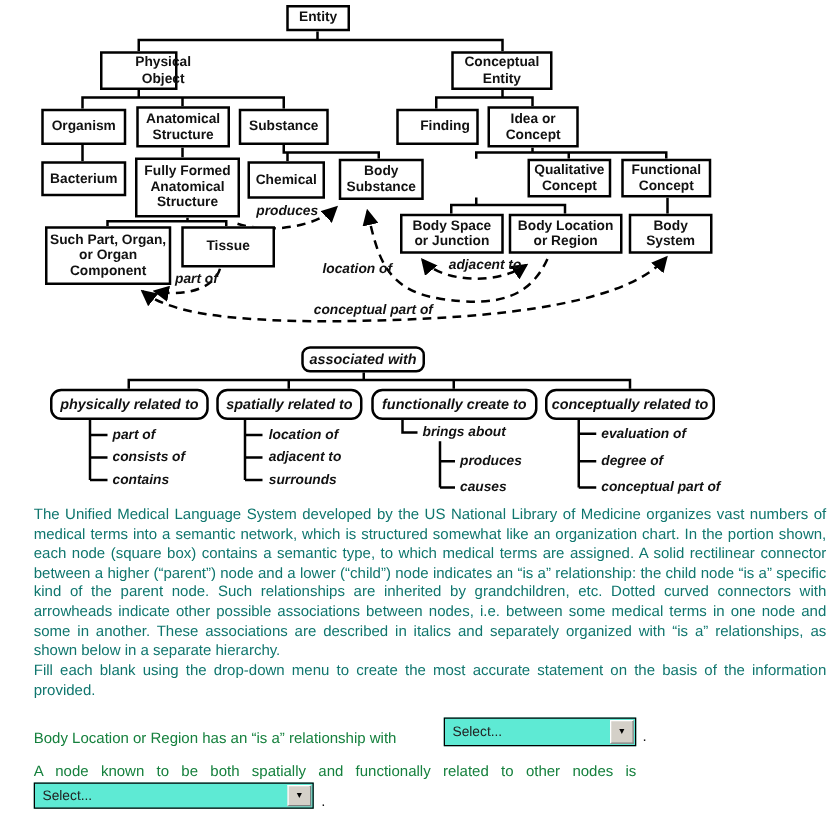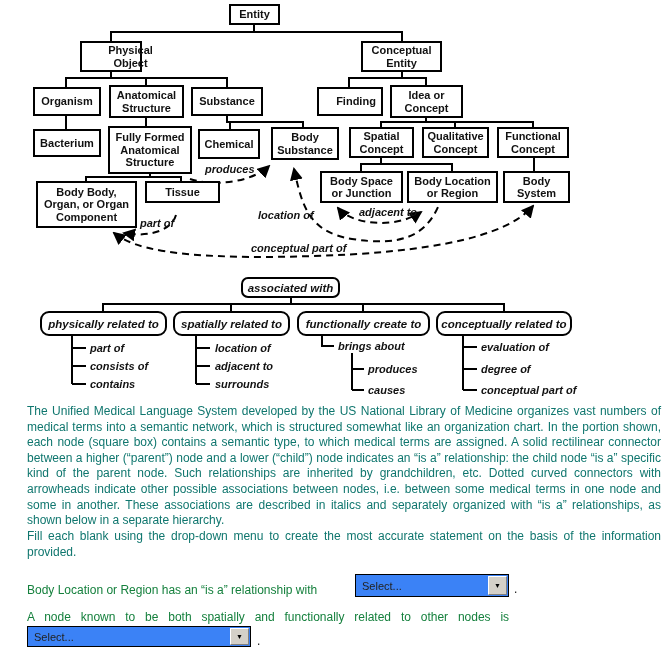--- a/index.html
+++ b/index.html
@@ -25,21 +25,21 @@
   #n-finding{left:317px;top:87px;width:66px;height:29px;padding-left:13px;}
   #n-idea{left:390px;top:85px;width:73px;height:33px;}
   #n-bacterium{left:33px;top:129px;width:68px;height:28px;}
   #n-fully{left:108px;top:126px;width:84px;height:48px;}
   #n-chemical{left:198px;top:129px;width:62px;height:30px;}
   #n-bodysub{left:271px;top:127px;width:68px;height:33px;}
   #n-spatial{left:349px;top:127px;width:65px;height:31px;}
   #n-qualitative{left:422px;top:127px;width:67px;height:31px;}
   #n-functional{left:497px;top:127px;width:72px;height:31px;}
   #n-bodypart{left:36px;top:181px;width:101px;height:47px;}
-  #n-tissue{left:145px;top:181px;width:75px;height:22px;}
+  #n-tissue{left:145px;top:181px;width:75px;height:33px;}
   #n-bodyspace{left:320px;top:171px;width:83px;height:32px;}
   #n-bodyloc{left:407px;top:171px;width:91px;height:32px;}
   #n-bodysys{left:503px;top:171px;width:67px;height:32px;}
   
   #r-produces{left:205px;top:163px;}
   #r-locationof{left:258px;top:209px;}
   #r-adjacentto{left:359px;top:206px;}
   #r-partof{left:140px;top:217px;}
   #r-conceptualpartof{left:251px;top:242px;}
   
@@ -57,21 +57,21 @@
              text-align:justify;color:#0f766e;}
   #p-desc{top:404px;}
   #p-instr{top:529px;}
   .prompt{position:absolute;font-size:12px;color:#15803d;white-space:nowrap;}
   #q1-prompt{left:27px;top:583px;}
   #q2-prompt{left:27px;top:610px;width:616px;white-space:normal;word-spacing:6.5px;}
   .period{position:absolute;font-size:12px;color:#151515;}
   #q1-period{left:514px;top:582px;}
   #q2-period{left:257px;top:634px;}
   
-  .combo{position:absolute;box-sizing:border-box;border:1px solid #000;background:#3b82f6;
+  .combo{position:absolute;box-sizing:border-box;border:1px solid #000;background:#5eead4;
          display:flex;align-items:stretch;}
   #q1-combo{left:355px;top:574px;width:154px;height:23px;}
   #q2-combo{left:27px;top:626px;width:224px;height:21px;}
   .combo-txt{flex:1;display:flex;align-items:center;padding-left:6px;font-size:11px;color:#222;}
   .combo-btn{width:17px;margin:1px;background:#d4d0c8;border:1px solid;
              border-color:#ffffff #808080 #808080 #ffffff;
              display:flex;align-items:center;justify-content:center;cursor:default;}
   .combo-arrow{font-size:7px;line-height:7px;color:#000;}
 </style>
 </head>
@@ -112,24 +112,23 @@
     <div class="node" id="n-conceptual">Conceptual Entity</div>
     <div class="node" id="n-organism">Organism</div>
     <div class="node" id="n-anatomical">Anatomical Structure</div>
     <div class="node" id="n-substance">Substance</div>
     <div class="node" id="n-finding">Finding</div>
     <div class="node" id="n-idea">Idea or Concept</div>
     <div class="node" id="n-bacterium">Bacterium</div>
     <div class="node" id="n-fully">Fully Formed Anatomical Structure</div>
     <div class="node" id="n-chemical">Chemical</div>
     <div class="node" id="n-bodysub">Body Substance</div>
-    <div class="node" id="n-spatial">Spatial Concept</div>
     <div class="node" id="n-qualitative">Qualitative Concept</div>
     <div class="node" id="n-functional">Functional Concept</div>
-    <div class="node" id="n-bodypart">Body Body, Organ, or Organ Component</div>
+    <div class="node" id="n-bodypart">Such Part, Organ, or Organ Component</div>
     <div class="node" id="n-tissue">Tissue</div>
     <div class="node" id="n-bodyspace">Body Space or Junction</div>
     <div class="node" id="n-bodyloc">Body Location or Region</div>
     <div class="node" id="n-bodysys">Body System</div>
 
     <span class="rel" id="r-produces">produces</span>
     <span class="rel" id="r-locationof">location of</span>
     <span class="rel" id="r-adjacentto">adjacent to</span>
     <span class="rel" id="r-partof">part of</span>
     <span class="rel" id="r-conceptualpartof">conceptual part of</span>

